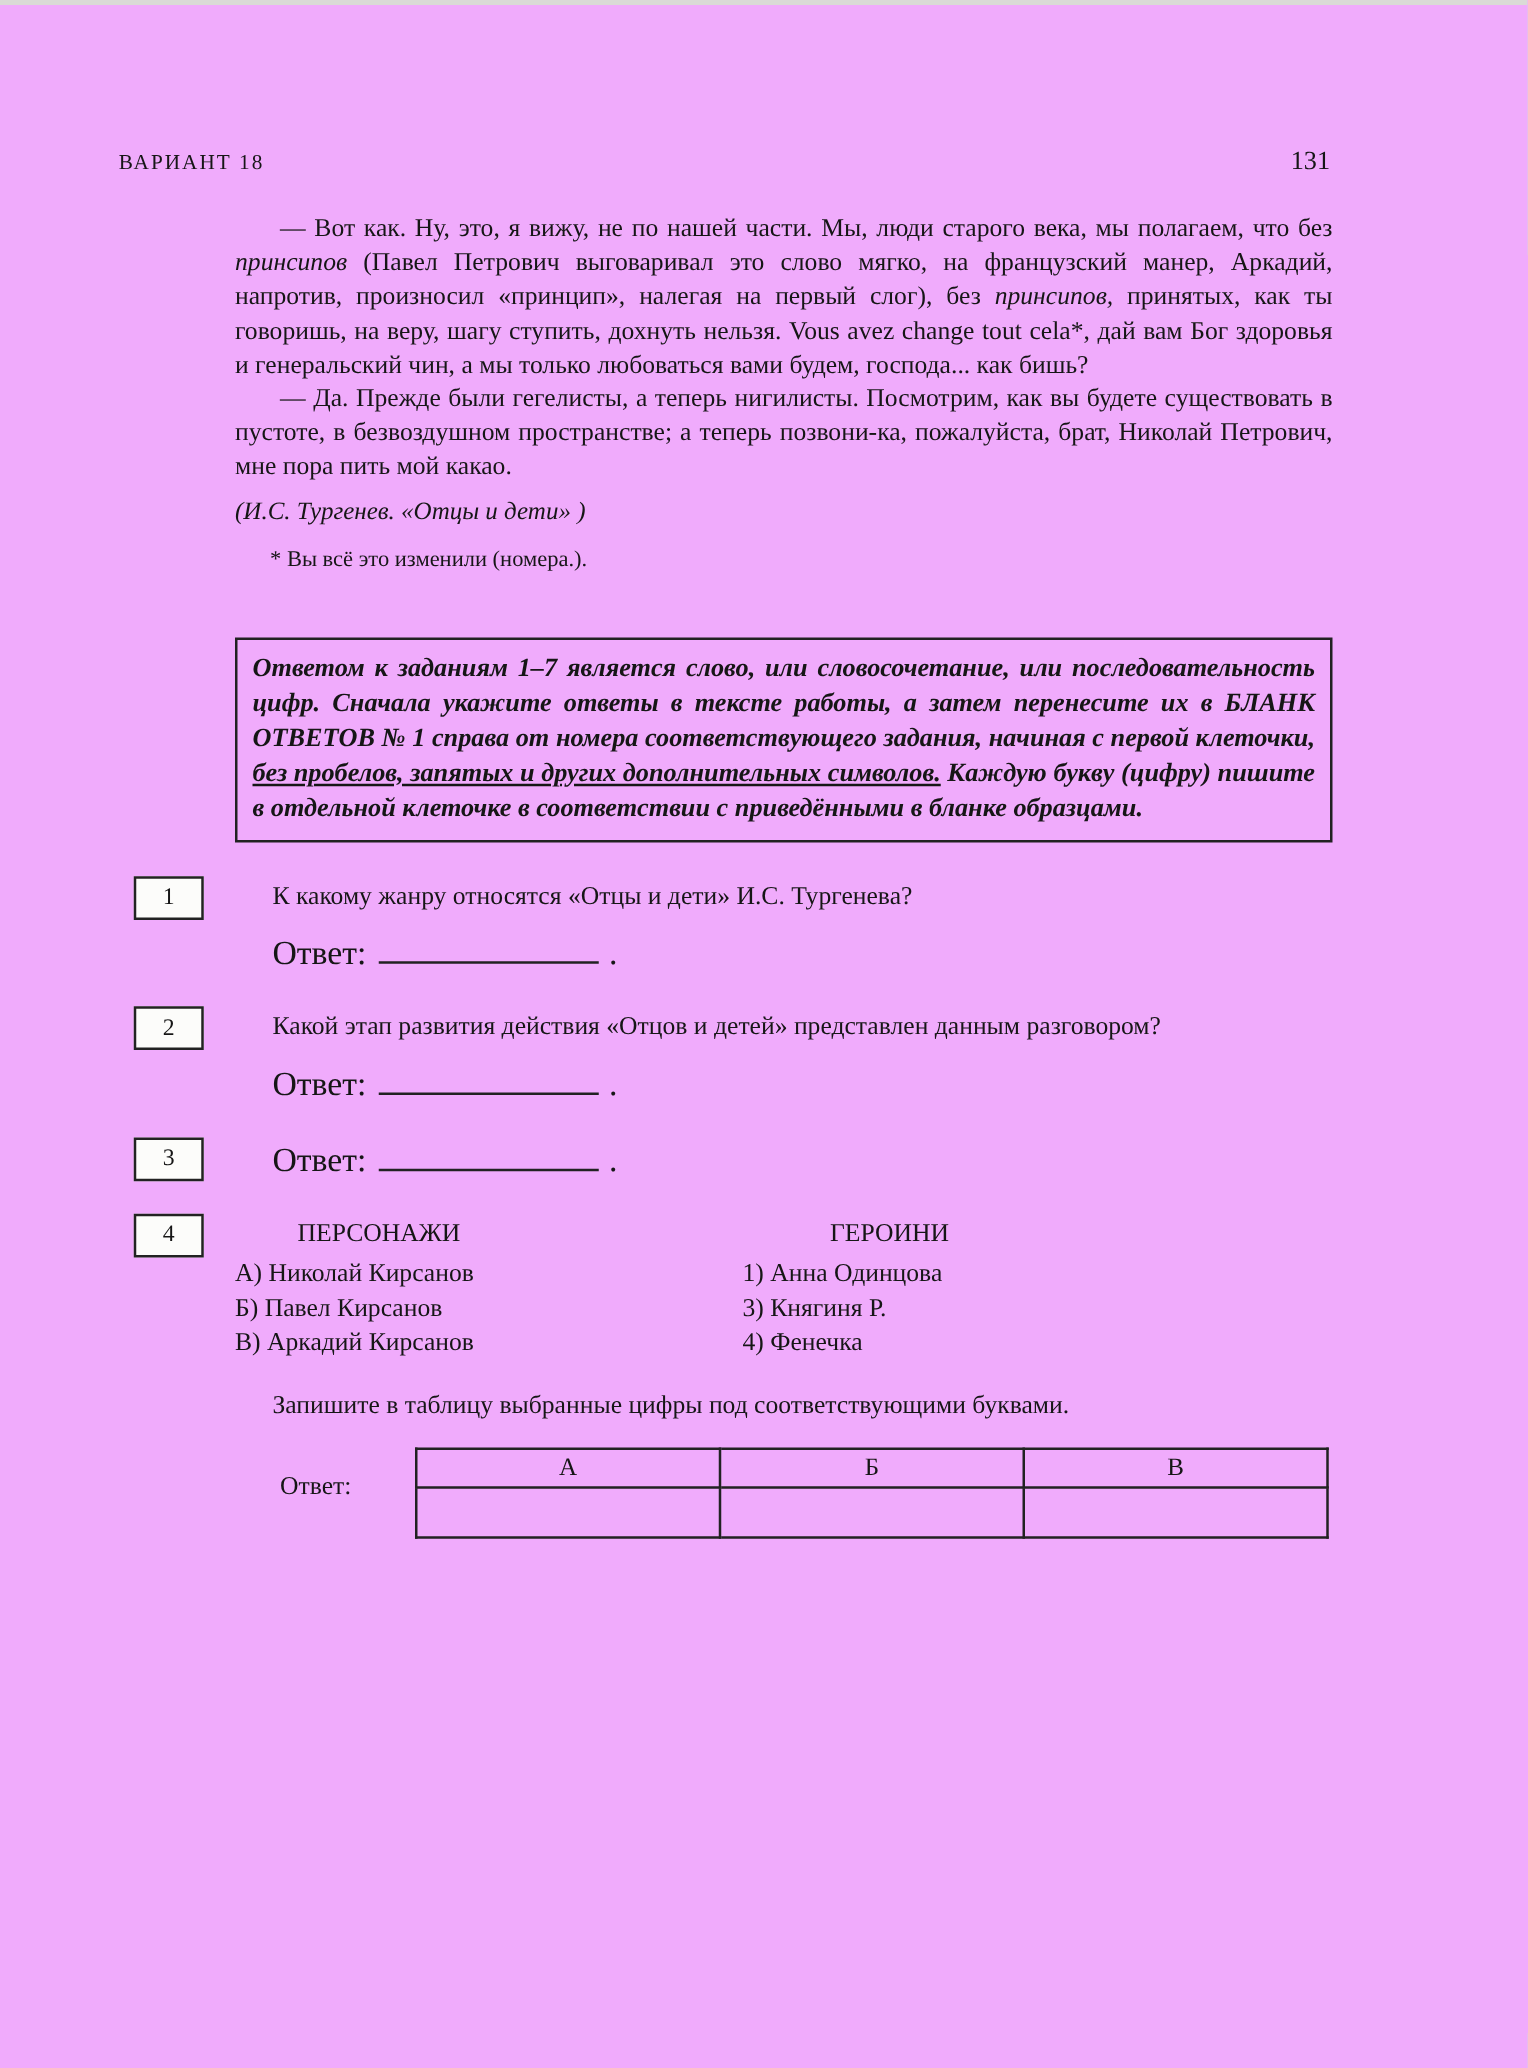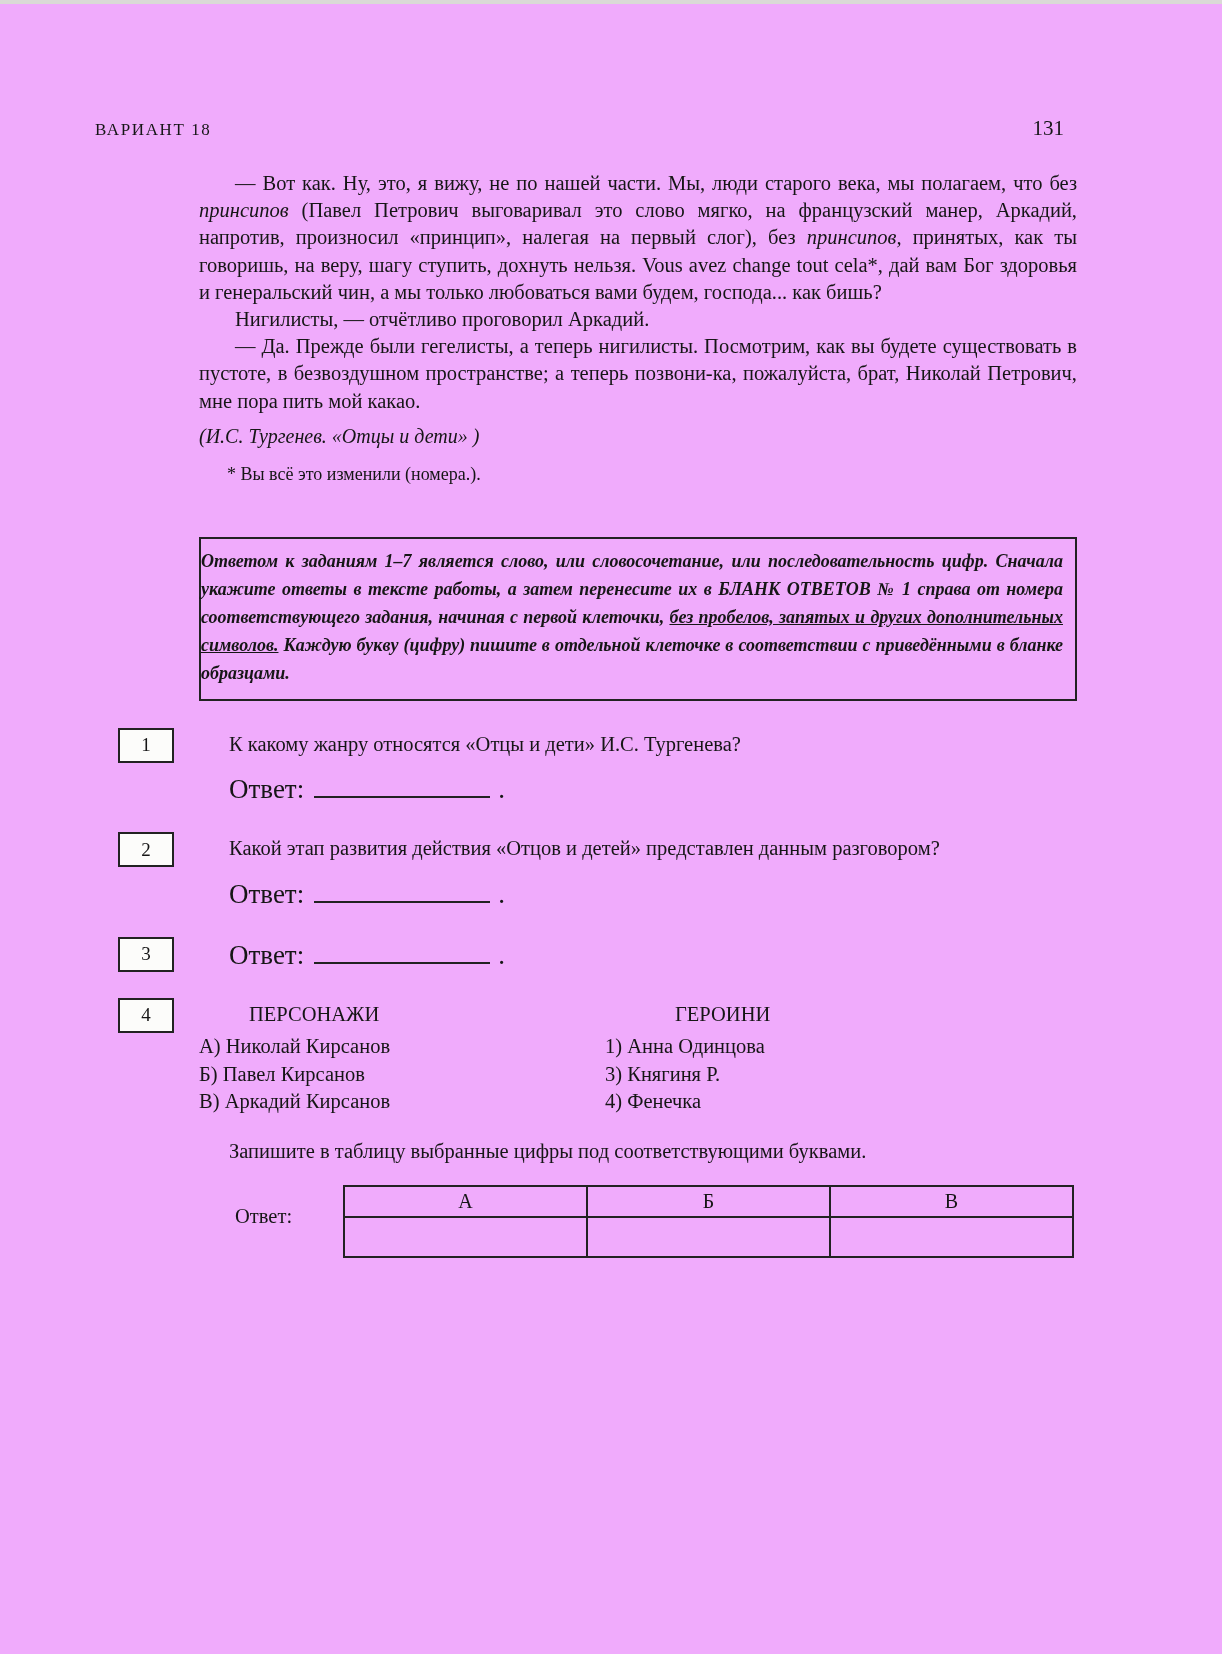--- a/index.html
+++ b/index.html
@@ -9,32 +9,32 @@
     background: #f0abfc; position: relative;
     font-family: "Liberation Serif", "DejaVu Serif", serif;
     color: #161616; overflow: hidden;
   }
   .header {
     position: absolute; top: 112px; left: 95px; right: 158px;
     display: flex; justify-content: space-between; align-items: baseline;
   }
   .variant { font-size: 17px; letter-spacing: 1.6px; }
   .pagenum { font-size: 21px; }
-  .content { position: absolute; top: 166px; left: 199px; width: 878px; }
+  .content { position: absolute; top: 166px; left: 188px; width: 878px; }
   .passage p {
     font-size: 20.5px; line-height: 27.2px; text-align: justify;
     text-indent: 36px; margin: 0;
   }
   .attribution { font-style: italic; font-size: 20px; margin-top: 10px; }
   .footnote { font-size: 18px; margin-top: 16px; padding-left: 28px; }
   .instruction {
     border: 2px solid #222; margin-top: 52px;
-    padding: 8px 12px 12px 0;
+    padding: 8px 12px 12px 12px;
     font-weight: bold; font-style: italic;
-    font-size: 18px; line-height: 28px; text-align: justify;
+    font-size: 21px; line-height: 28px; text-align: justify;
   }
   .instruction span.u { text-decoration: underline; }
   .question { position: relative; margin-top: 30px; }
   .qnum {
     position: absolute; left: -81px; top: -3px;
     width: 52px; height: 31px; border: 2px solid #222;
     display: flex; align-items: center; justify-content: center;
     font-size: 19px; background: #fcfcfa;
   }
   .qtext {
@@ -67,21 +67,20 @@
 
   <div class="header">
     <span class="variant">ВАРИАНТ 18</span>
     <span class="pagenum">131</span>
   </div>
 
   <div class="content">
 
     <div class="passage">
       <p><span>— Вот как. Ну, это, я вижу, не по нашей части. Мы, люди старого века, мы полагаем, что без </span><span style="font-style: italic;">принсипов</span><span> (Павел Петрович выговаривал это слово мягко, на французский манер, Аркадий, напротив, произносил «принцип», налегая на первый слог), без </span><span style="font-style: italic;">принсипов,</span><span> принятых, как ты говоришь, на веру, шагу ступить, дохнуть нельзя. Vous avez change tout cela*, дай вам Бог здоровья и генеральский чин, а мы только любоваться вами будем, господа... как бишь?</span></p>
-      <p><span>Нигилисты, — отчётливо проговорил Аркадий.</span></p>
       <p><span>— Да. Прежде были гегелисты, а теперь нигилисты. Посмотрим, как вы будете существовать в пустоте, в безвоздушном пространстве; а теперь позвони-ка, пожалуйста, брат, Николай Петрович, мне пора пить мой какао.</span></p>
     </div>
 
     <div class="attribution">(И.С. Тургенев. «Отцы и дети» )</div>
 
     <div class="footnote">* Вы всё это изменили (номера.).</div>
 
     <div class="instruction"><span>Ответом к заданиям 1–7 является слово, или словосочетание, или последовательность цифр. Сначала укажите ответы в тексте работы, а затем перенесите их в БЛАНК ОТВЕТОВ № 1 справа от номера соответствующего задания, начиная с первой клеточки, </span><span class="u">без пробелов, запятых и других дополнительных символов.</span><span> Каждую букву (цифру) пишите в отдельной клеточке в соответствии с приведёнными в бланке образцами.</span></div>
 
     <div class="question">

